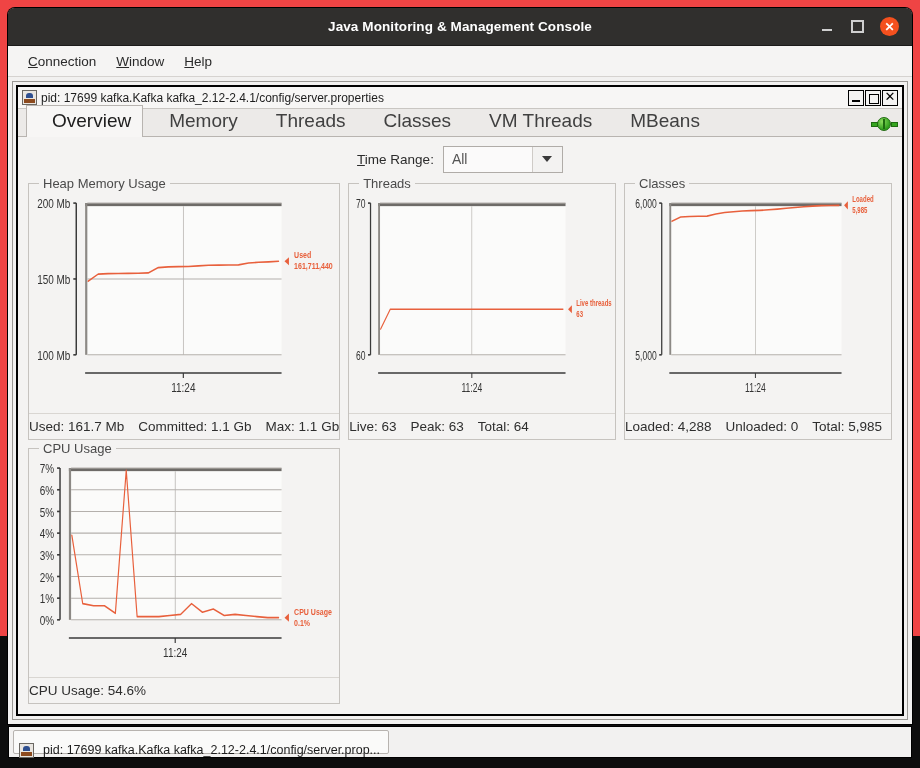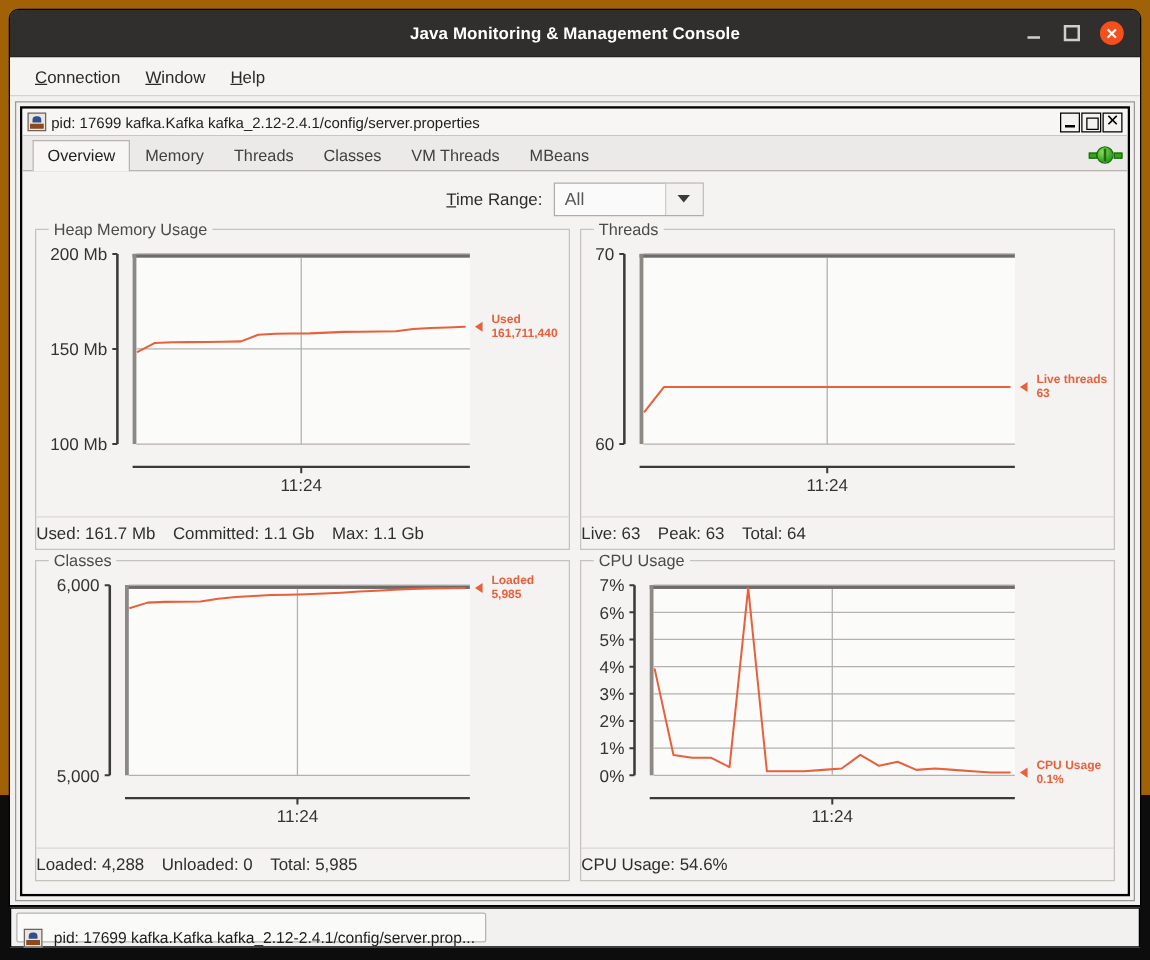--- a/index.html
+++ b/index.html
@@ -7,21 +7,21 @@
     width: 920px; height: 768px;
     background: #0d0d0d;
     font-family: "Liberation Sans", sans-serif;
     overflow: hidden;
   }
   * { box-sizing: border-box; }
 
   .desktop {
     position: relative;
     width: 920px; height: 636px;
-    background: #a16207;
+    background: #ef4444;
     text-decoration: underline;
   }
 
   
   .os-window {
     position: absolute;
     left: 8px; top: 8px;
     width: 904px; height: 716px;
     background: #f2f1f0;
     border-radius: 7px 7px 0 0;
@@ -203,23 +203,23 @@
     height: 28px;
     background: #eceae8;
     display: flex;
     align-items: flex-end;
     padding-left: 8px;
     border-bottom: 1px solid #b8b4b0;
     flex: 0 0 auto;
     position: relative;
   }
   .tab {
-    font-size: 13px;
+    font-size: 19px;
     color: #404040;
-    padding: 4px 11px 5px 11px;
+    padding: 4px 11px 5px 25px;
     cursor: default;
     border: 1px solid transparent;
     border-bottom: none;
     margin-bottom: -1px;
     white-space: nowrap;
   }
   .tab.active {
     background: #f7f6f5;
     border-color: #b8b4b0;
     color: #1d1d1d;
@@ -306,21 +306,21 @@
     content: "";
     border-left: 5px solid transparent;
     border-right: 5px solid transparent;
     border-top: 6px solid #3a3a3a;
   }
 
   
   .charts-grid {
     flex: 1 1 auto;
     display: grid;
-    grid-template-columns: 1fr 1fr;
+    grid-template-columns: 1fr 1fr 1fr;
     grid-template-rows: 1fr 1fr;
     gap: 8px;
     padding: 2px 10px 10px 10px;
   }
 
   .panel {
     border: 1px solid #c6c3bf;
     background: #f4f3f2;
     position: relative;
     display: flex;

